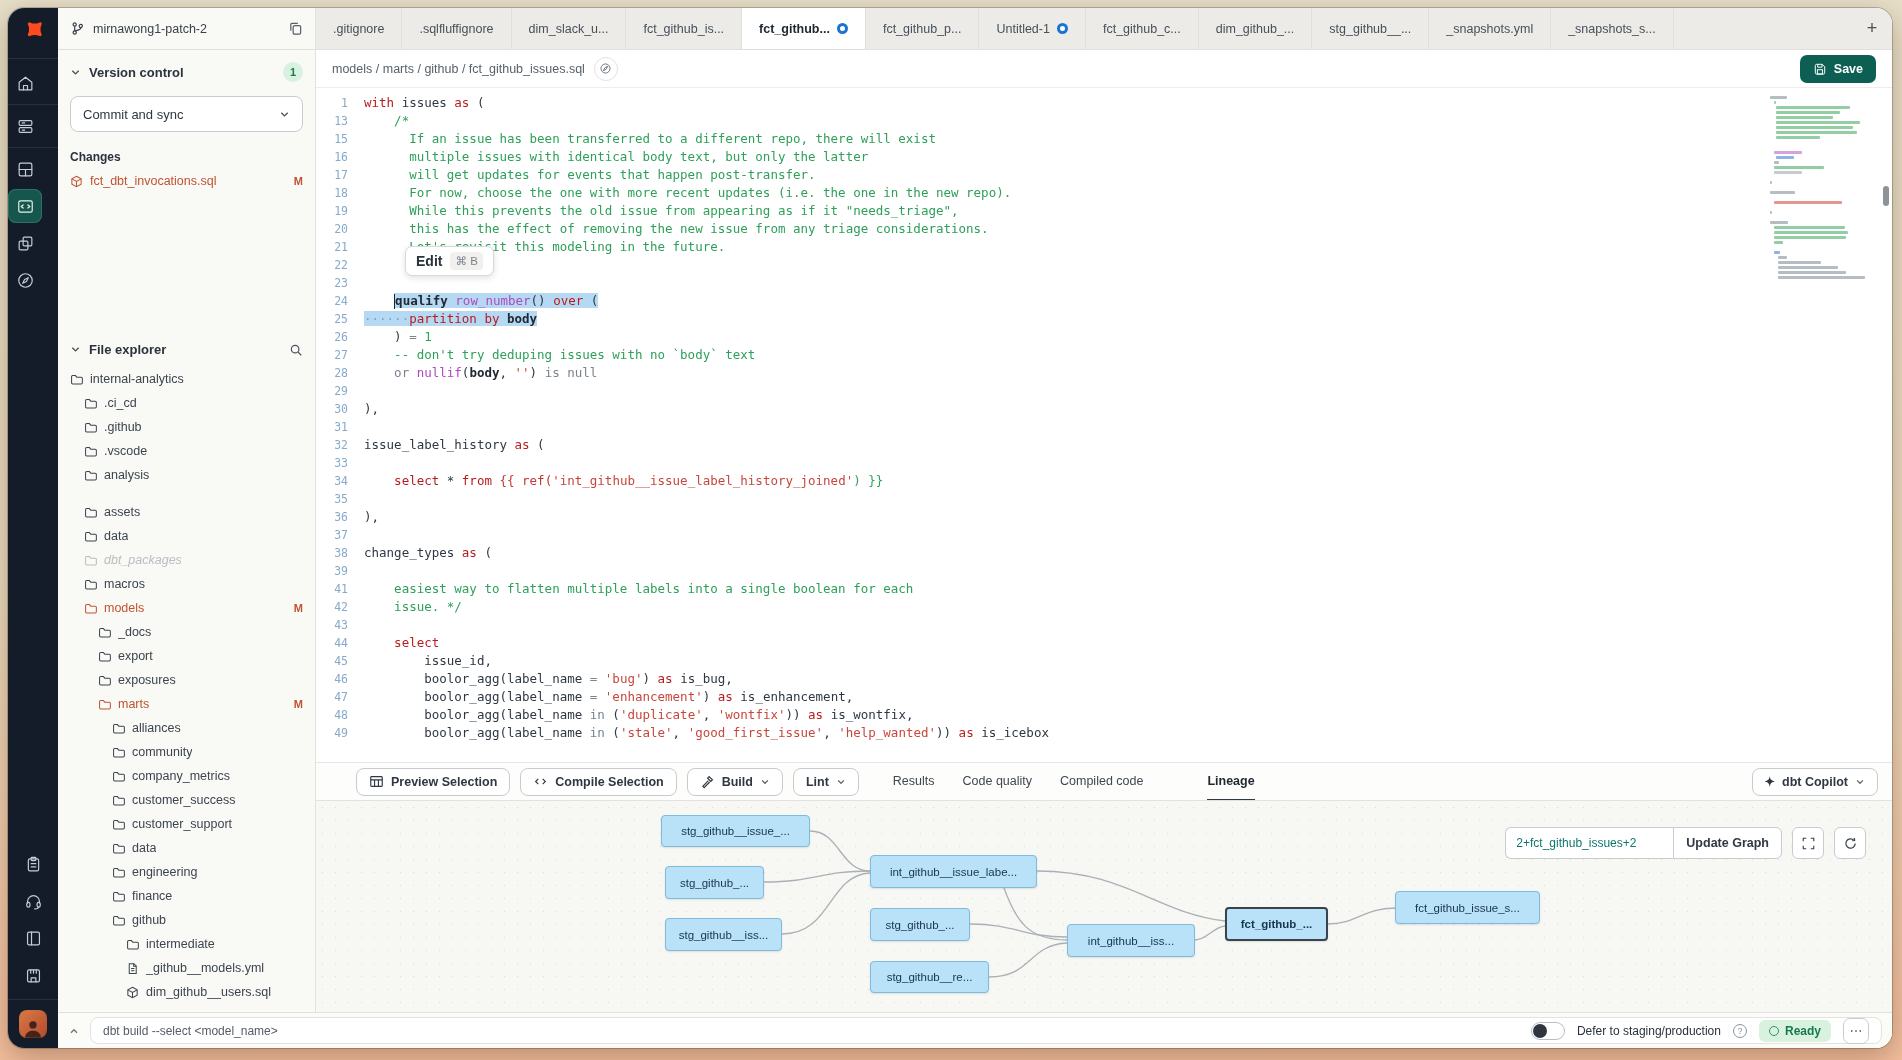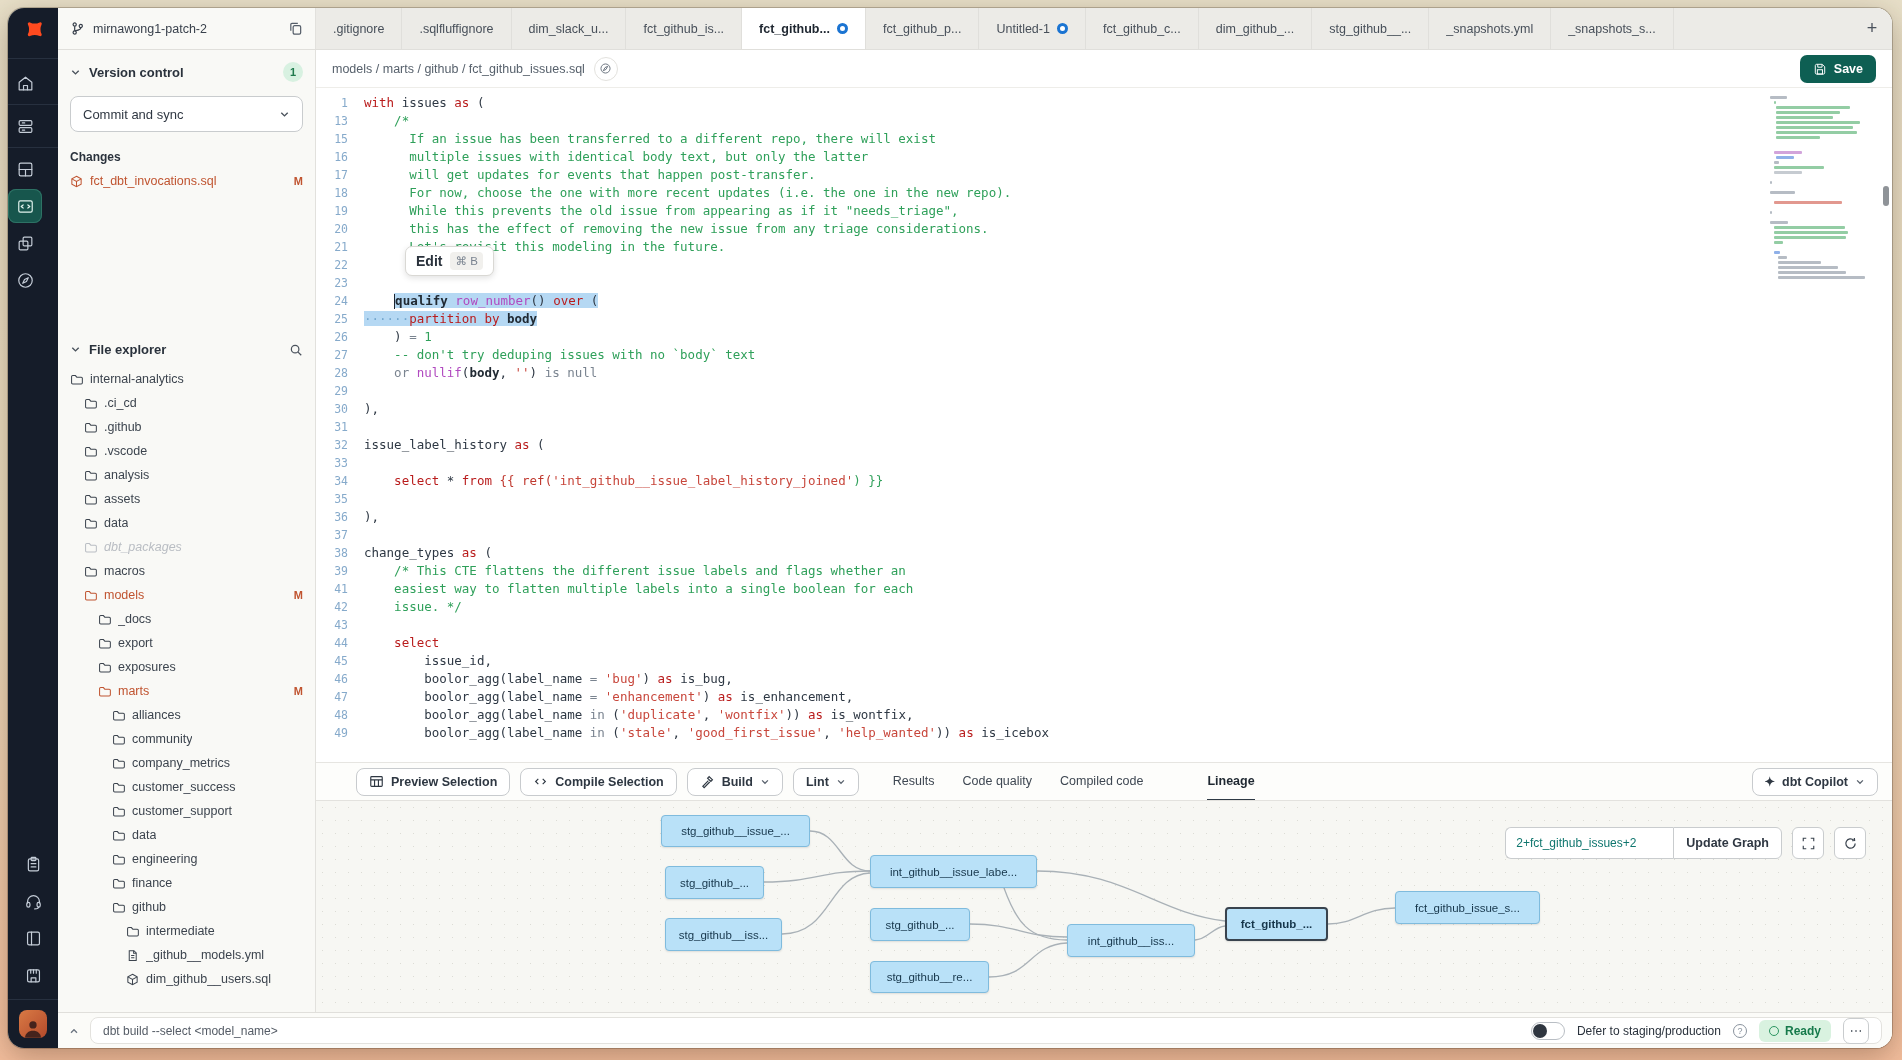--- a/index.html
+++ b/index.html
@@ -344,21 +344,21 @@
                 <span class="lbl">.vscode</span>
               </div>
               <div class="trow" style="padding-left: 14px;">
                 <span class="ticon">
                   <svg width="13" height="13" viewBox="0 0 14 14" fill="none" stroke="currentColor" stroke-width="1.1">
                     <path d="M1.7 4c0-.7.5-1.2 1.2-1.2h2.9l1.5 1.7h4.8c.7 0 1.2.5 1.2 1.2v4.9c0 .7-.5 1.2-1.2 1.2H2.9c-.7 0-1.2-.5-1.2-1.2z"></path>
                   </svg>
                 </span>
                 <span class="lbl">analysis</span>
               </div>
-              <div class="trow" style="padding-left: 14px;">
+              <div class="trow" style="padding-left: 14px; margin-top: 13px;">
                 <span class="ticon">
                   <svg width="13" height="13" viewBox="0 0 14 14" fill="none" stroke="currentColor" stroke-width="1.1">
                     <path d="M1.7 4c0-.7.5-1.2 1.2-1.2h2.9l1.5 1.7h4.8c.7 0 1.2.5 1.2 1.2v4.9c0 .7-.5 1.2-1.2 1.2H2.9c-.7 0-1.2-.5-1.2-1.2z"></path>
                   </svg>
                 </span>
                 <span class="lbl">assets</span>
               </div>
               <div class="trow" style="padding-left: 14px;">
                 <span class="ticon">
                   <svg width="13" height="13" viewBox="0 0 14 14" fill="none" stroke="currentColor" stroke-width="1.1">
@@ -649,21 +649,20 @@
               <div class="cline">
                 <span class="lnum">37</span>
                 <span class="ltext"></span>
               </div>
               <div class="cline">
                 <span class="lnum">38</span>
                 <span class="ltext"><span class="tk-d">change_types </span><span class="tk-k">as</span><span class="tk-d"> (</span></span>
               </div>
               <div class="cline">
                 <span class="lnum">39</span>
-                <span class="ltext"><span class="tk-c">    /* This CTE flattens the different issue labels and flags whether an</span></span>
               </div>
               <div class="cline">
                 <span class="lnum">41</span>
                 <span class="ltext"><span class="tk-c">    easiest way to flatten multiple labels into a single boolean for each</span></span>
               </div>
               <div class="cline">
                 <span class="lnum">42</span>
                 <span class="ltext"><span class="tk-c">    issue. */</span></span>
               </div>
               <div class="cline">

